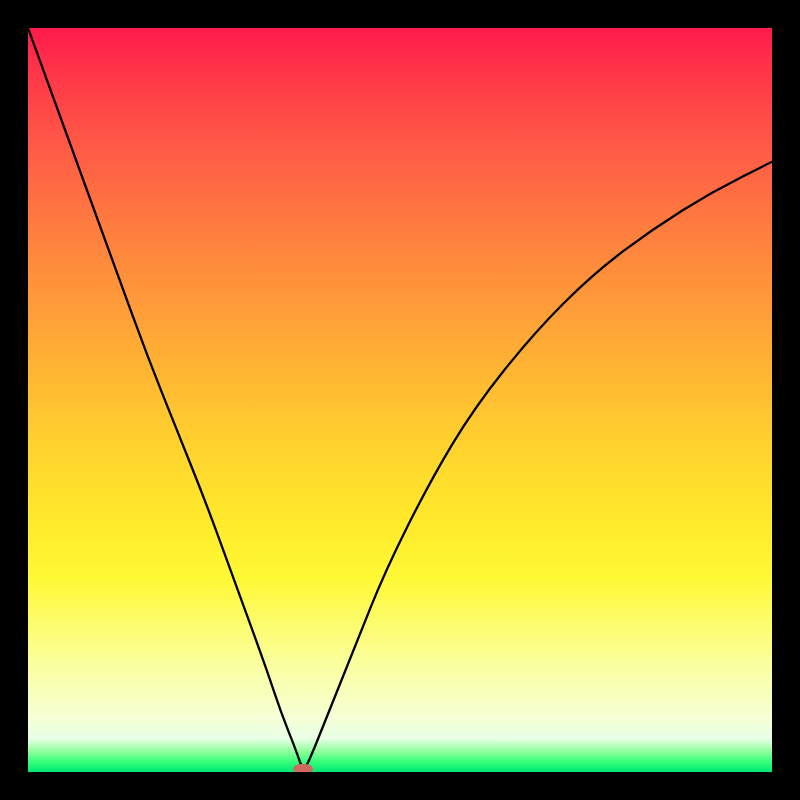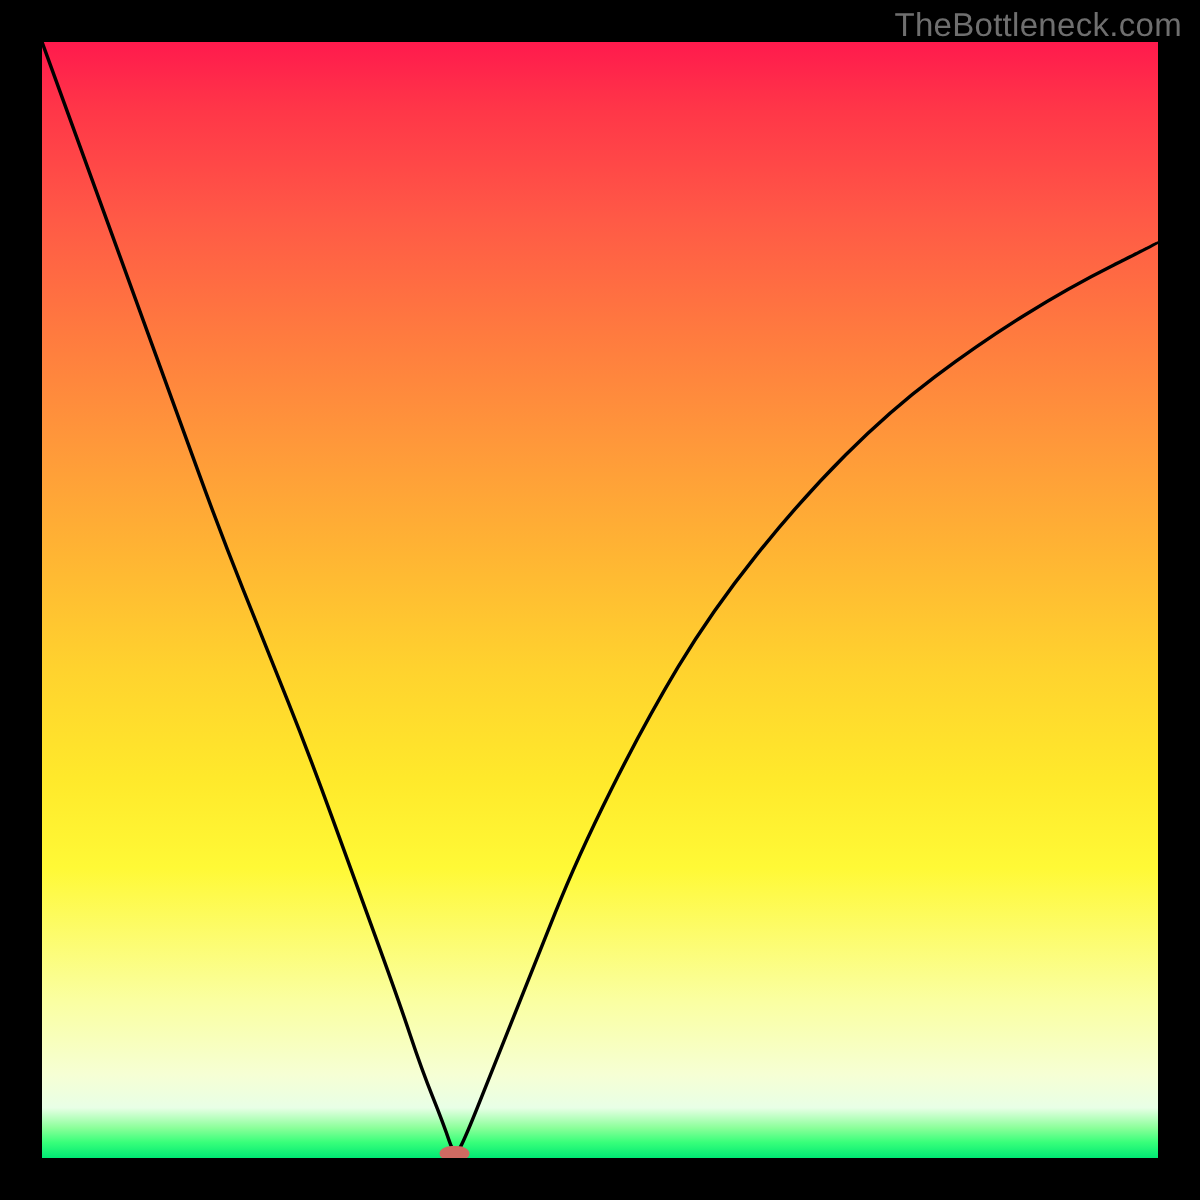--- a/index.html
+++ b/index.html
@@ -68,21 +68,20 @@
     height: 10px;
     background: #cf6a62;
     border-radius: 50% / 60%;
     transform: translate(-50%, -50%);
   }
 </style>
 </head>
 <body>
 
 <div class="frame">
-  <div class="watermark">TheBottleneck.com</div>
 
   <div class="plot-area">
     <div class="gradient-bg"></div>
     <svg class="curve" viewBox="0 0 744 744" preserveAspectRatio="none">
       <path fill="none" stroke="#000000" stroke-width="2.3" stroke-linejoin="round" stroke-linecap="round" d="M 0.00 0.00 Q 0.00 0.00 14.88 40.92 Q 29.76 81.84 44.64 122.76 Q 59.52 163.68 74.40 204.60 Q 89.28 245.52 104.16 286.44 Q 119.04 327.36 133.92 364.56 Q 148.80 401.76 163.68 438.96 Q 178.56 476.16 193.44 517.08 Q 208.32 558.00 223.20 598.92 Q 238.08 639.84 245.52 662.16 Q 252.96 684.48 260.40 703.08 Q 267.84 721.68 271.56 732.84 Q 275.28 744.00 279.00 736.56 Q 282.72 729.12 290.16 710.52 Q 297.60 691.92 312.48 654.72 Q 327.36 617.52 342.24 580.32 Q 357.12 543.12 379.44 498.48 Q 401.76 453.84 424.08 416.64 Q 446.40 379.44 476.16 342.24 Q 505.92 305.04 535.68 275.28 Q 565.44 245.52 595.20 223.20 Q 624.96 200.88 654.72 182.28 Q 684.48 163.68 714.24 148.80 T 744.00 133.92"></path>
     </svg>
     <div class="vertex-dot" style="left: 275.28px; top: 741px;"></div>
   </div>
 </div>
 

